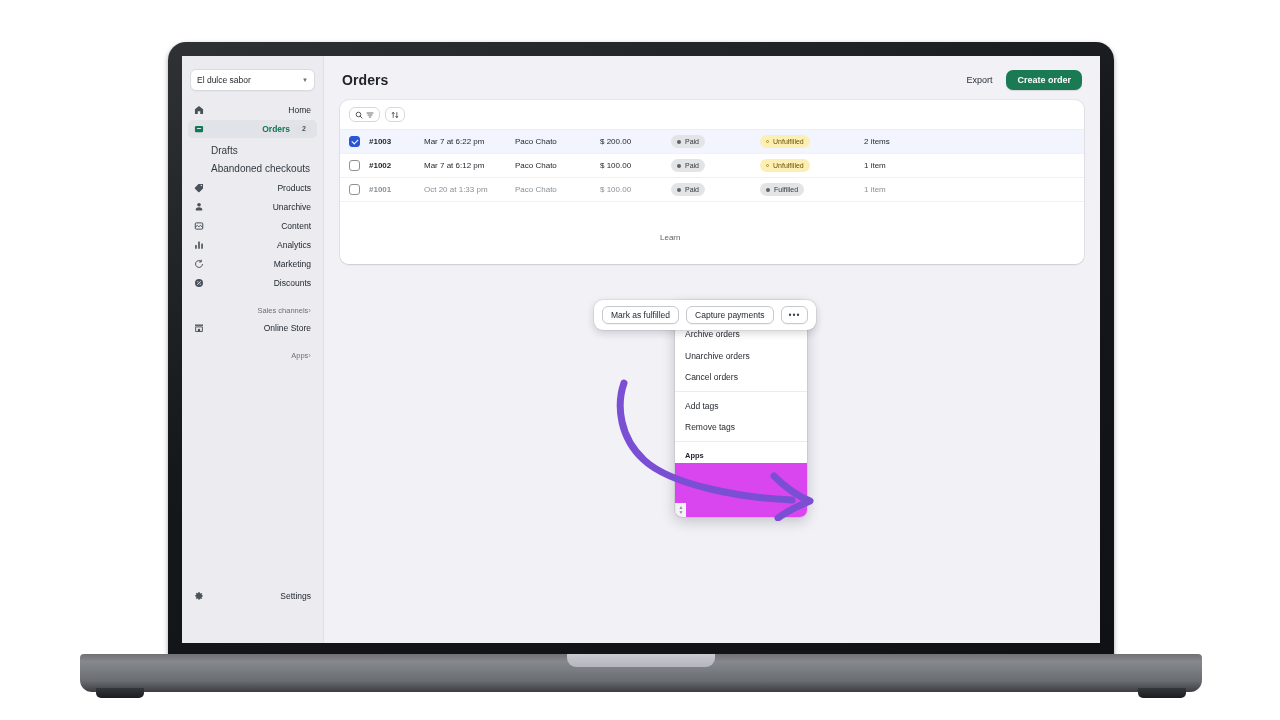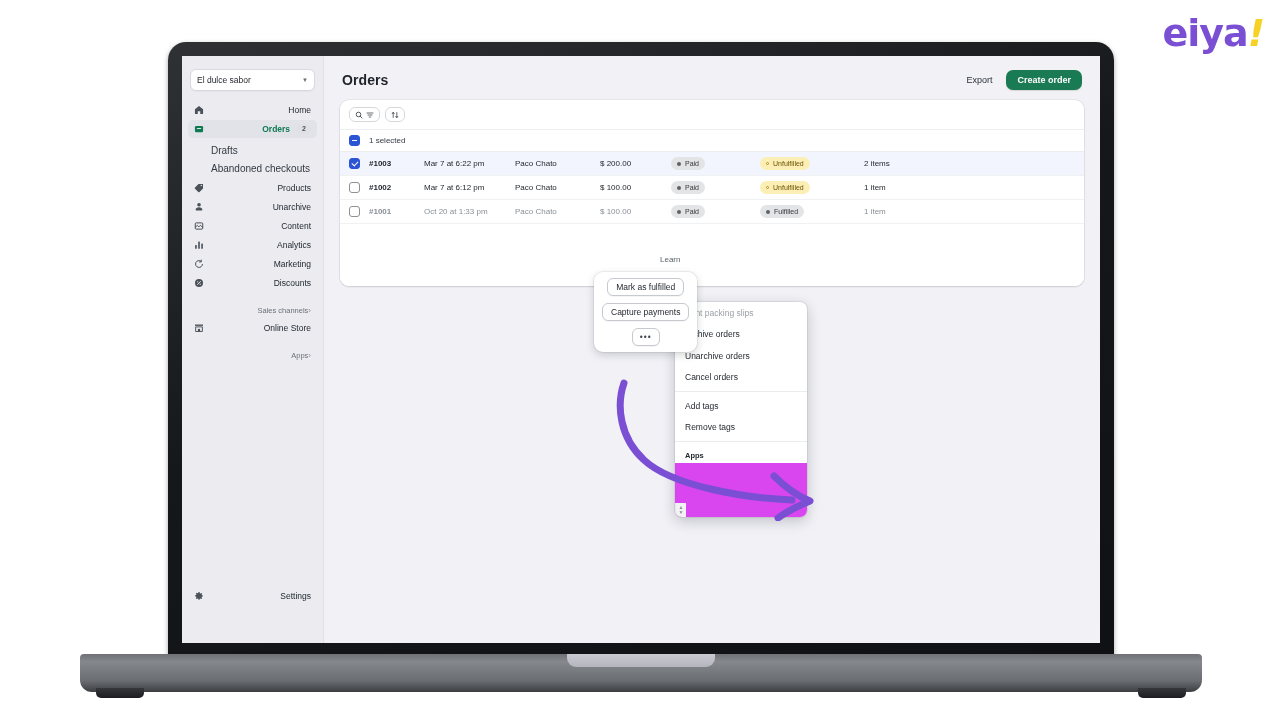--- a/index.html
+++ b/index.html
@@ -156,26 +156,25 @@
   .pill .dot { width:4px; height:4px; border-radius:50%; }
   .pill.grey { background:#e3e4e6; color:#31373d; }
   .pill.grey .dot { background:#5c6368; }
   .pill.warn { background:#fcefb6; color:#6b5200; }
   .pill.warn .dot { background:#fff; border:1.2px solid #b98900; width:3px; height:3px; }
   .card-body { height: 62px; background:#fff; position:relative; }
   .learn { position:absolute; left: 320px; top: 31px; font-size:8px; color:#5c6368; white-space:nowrap; }
 
   
   .actionbar {
-    position:absolute; left: 270px; top: 216px;
+    position:absolute; left: 270px; top: 244px;
     background:#fff; border-radius:9px; padding: 6px 8px;
     display:flex; align-items:center; gap:7px;
     box-shadow: 0 0 0 1px rgba(20,25,32,.06), 0 3px 9px rgba(20,25,32,.18);
     z-index: 6;
-    flex-direction: column;
   }
   .ab-btn {
     border:1px solid #c6c9cd; border-radius:6px; background:#fff;
     font-size: 8.5px; color:#1f2329; padding: 3px 8px; font-weight:500;
     box-shadow: 0 1px 0 rgba(0,0,0,.04);
   }
   .ab-btn.dots { padding: 3px 7px; letter-spacing:1px; color:#41484f; }
 
   
   .menu {
@@ -201,23 +200,20 @@
               background:#a8acb1; border-radius:4px; }
 
   
   .arrow { position:absolute; left: 290px; top: 320px; z-index: 7; pointer-events:none; }
 </style>
 </head>
 <body>
 
 <div class="stage">
 
-  <div class="brand">
-    <span>eiya</span><span class="bang">!</span>
-  </div>
 
   <div class="laptop">
     <div class="lid">
       <div class="screen">
 
         <div class="app">
 
           <aside class="sidebar">
 
             <div class="store-select">
@@ -380,24 +376,20 @@
                   <div class="icon-btn">
                     <span>
                       <svg width="8" height="8" viewBox="0 0 16 16" fill="none" stroke="currentColor" stroke-width="1.6" stroke-linecap="round">
                           <path d="M4.4 13V3M4.4 3 2.2 5.4M4.4 3l2.2 2.4M11.6 3v10M11.6 13l-2.2-2.4M11.6 13l2.2-2.4"></path>
                         </svg>
                     </span>
                   </div>
                 </div>
               </div>
 
-              <div class="select-bar">
-                <div class="cbox indet"></div>
-                <div class="txt">1 selected</div>
-              </div>
 
               <div class="row selected">
                 <div class="cbox checked"></div>
                 <div class="c c-id">#1003</div>
                 <div class="c c-date">Mar 7 at 6:22 pm</div>
                 <div class="c c-cust">Paco Chato</div>
                 <div class="c c-total">$ 200.00</div>
                 <div class="c c-pay">
                   <span class="pill grey">
                       <span class="dot"></span>

